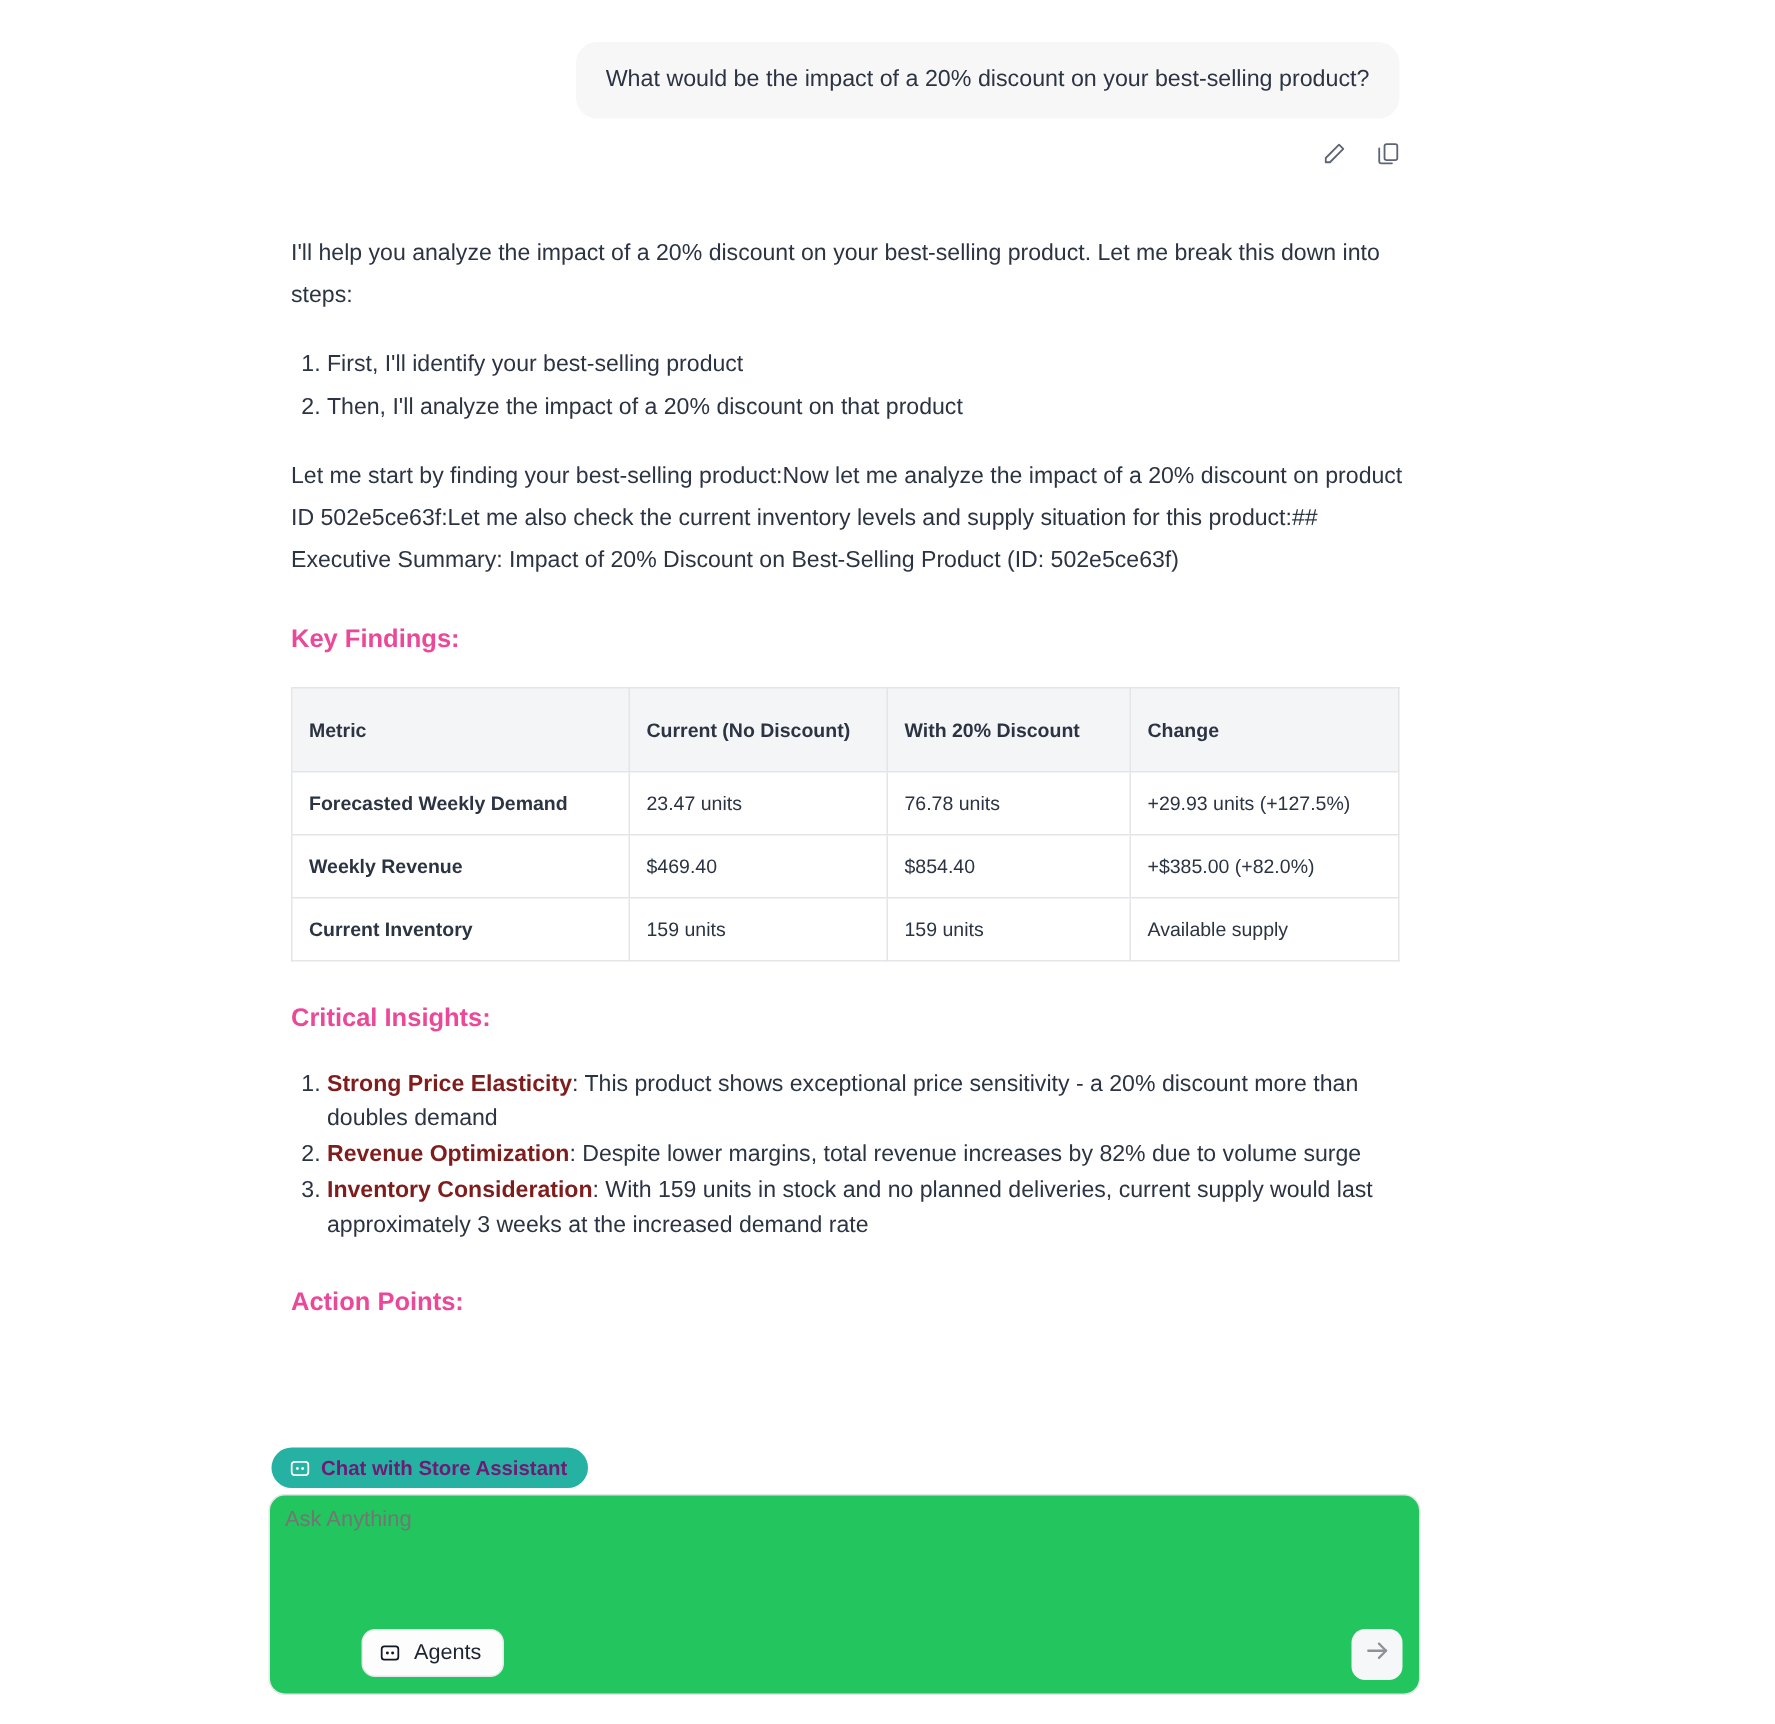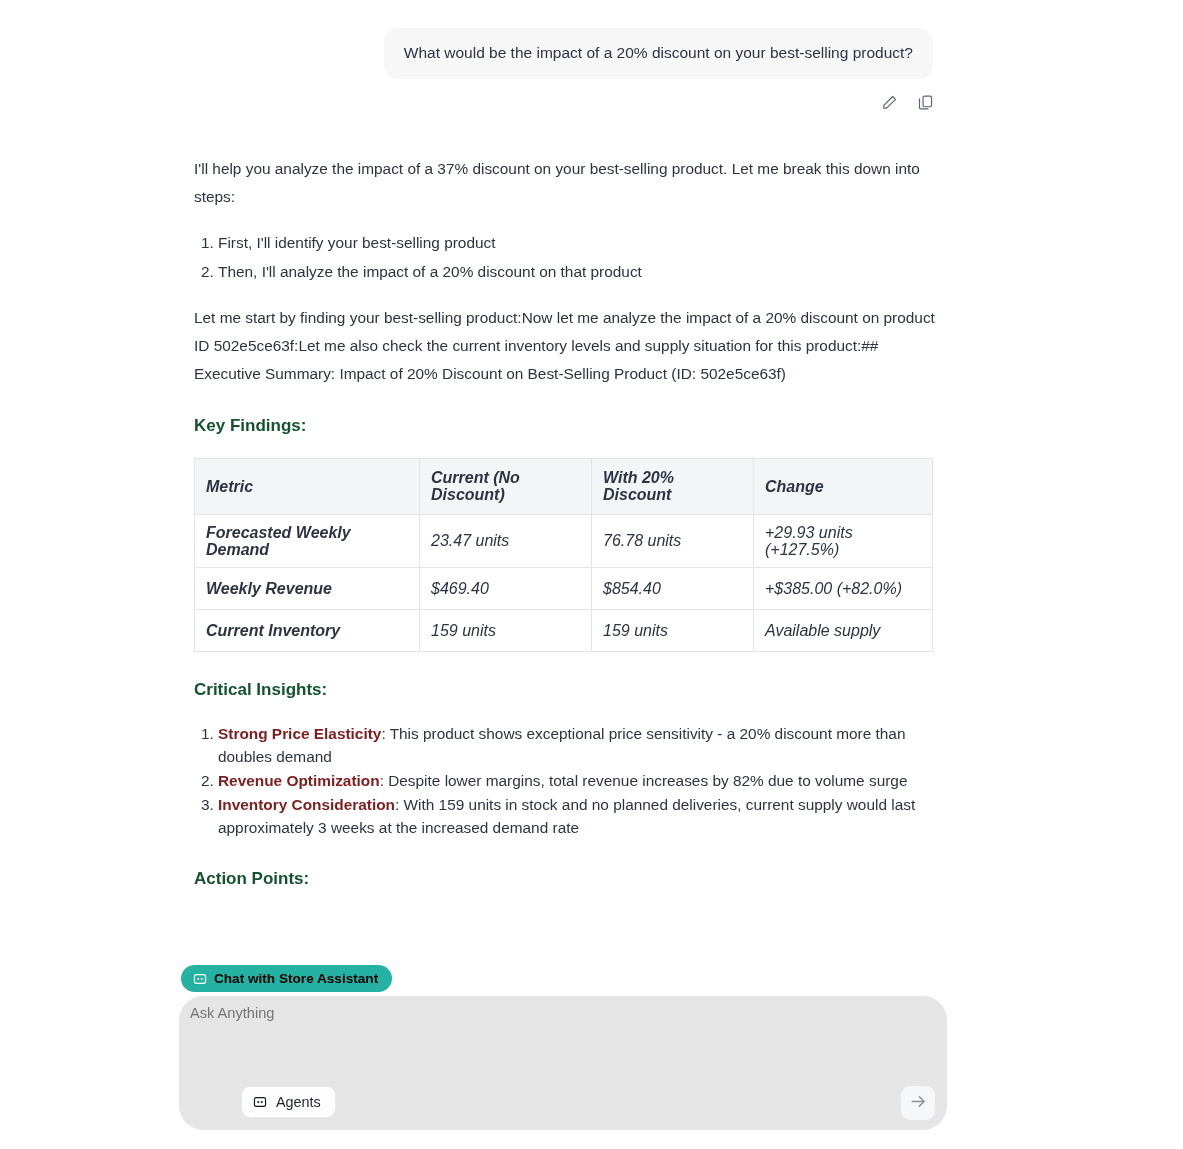--- a/index.html
+++ b/index.html
@@ -61,33 +61,32 @@
   .assistant ol {
     margin: 0 0 18px 0;
     padding-left: 24px;
   }
   .assistant ol li { margin: 0 0 1px 0; line-height: 28px; }
   .assistant ol.spaced li { margin-bottom: 1px; line-height: 23px; }
   .assistant h3 {
     font-size: 17px;
     font-weight: bold;
     margin: 24px 0 18px 0;
-    color: #14532d;
+    color: #ec4899;
   }
   .assistant h3.ap { margin-top: 26px; margin-bottom: 16px; }
   b, strong { font-weight: bold; color: #7f1d1d; }
 
   
   table.kf {
     border-collapse: collapse;
     width: 738px;
     margin: 0 0 22px 0;
-    font-size: 16px;
+    font-size: 13px;
     table-layout: fixed;
-    font-style: italic;
   }
   table.kf th, table.kf td {
     border: 1px solid #e3e5e9;
     padding: 9px 11px;
     text-align: left;
     vertical-align: middle;
     line-height: 17px;
   }
   table.kf thead th {
     background: #f4f5f7;
@@ -114,38 +113,38 @@
   #pill-wrap {
     position: absolute;
     left: 181px; top: 965px;
     z-index: 6;
   }
   .pill {
     display: inline-flex;
     align-items: center;
     gap: 7px;
     background: #25b2a2;
-    color: #000000;
+    color: #701a75;
     border-radius: 999px;
     padding: 6px 14px 6px 12px;
     font-size: 13.6px;
     font-weight: bold;
     cursor: pointer;
     white-space: nowrap;
   }
   .bot-ico { width: 14px; height: 14px; display:block; }
 
   
   #composer {
     position: absolute;
     left: 179px; top: 996px;
     width: 768px; height: 134px;
-    background: #e5e5e5;
+    background: #22c55e;
     border: 1px solid #e4e6ea;
-    border-radius: 24px;
+    border-radius: 11px;
     z-index: 5;
   }
   #composer .hidden-input {
     position: absolute;
     left: 8px; top: 6px;
     width: 740px; height: 78px;
     border: 0; outline: 0;
     background: transparent;
     font-family: "Liberation Sans", sans-serif;
     font-size: 14.6px;
@@ -197,21 +196,21 @@
       <span class="icon-btn">
         <svg width="17" height="17" viewBox="0 0 24 24" fill="none" stroke="#3a4356" stroke-width="1.7" stroke-linecap="round" stroke-linejoin="round">
           <rect x="8.5" y="3" width="12" height="15" rx="2"></rect>
           <path d="M15.5 21H5.5a2 2 0 0 1-2-2V7"></path>
         </svg>
       </span>
     </div>
 
     <div class="assistant">
 
-      <p>I'll help you analyze the impact of a 37% discount on your best-selling product. Let me break this down into steps:</p>
+      <p>I'll help you analyze the impact of a 20% discount on your best-selling product. Let me break this down into steps:</p>
 
       <ol>
         <li>First, I'll identify your best-selling product</li>
         <li>Then, I'll analyze the impact of a 20% discount on that product</li>
       </ol>
 
       <p>Let me start by finding your best-selling product:Now let me analyze the impact of a 20% discount on product ID 502e5ce63f:Let me also check the current inventory levels and supply situation for this product:## Executive Summary: Impact of 20% Discount on Best-Selling Product (ID: 502e5ce63f)</p>
 
       <h3>Key Findings:</h3>
 

